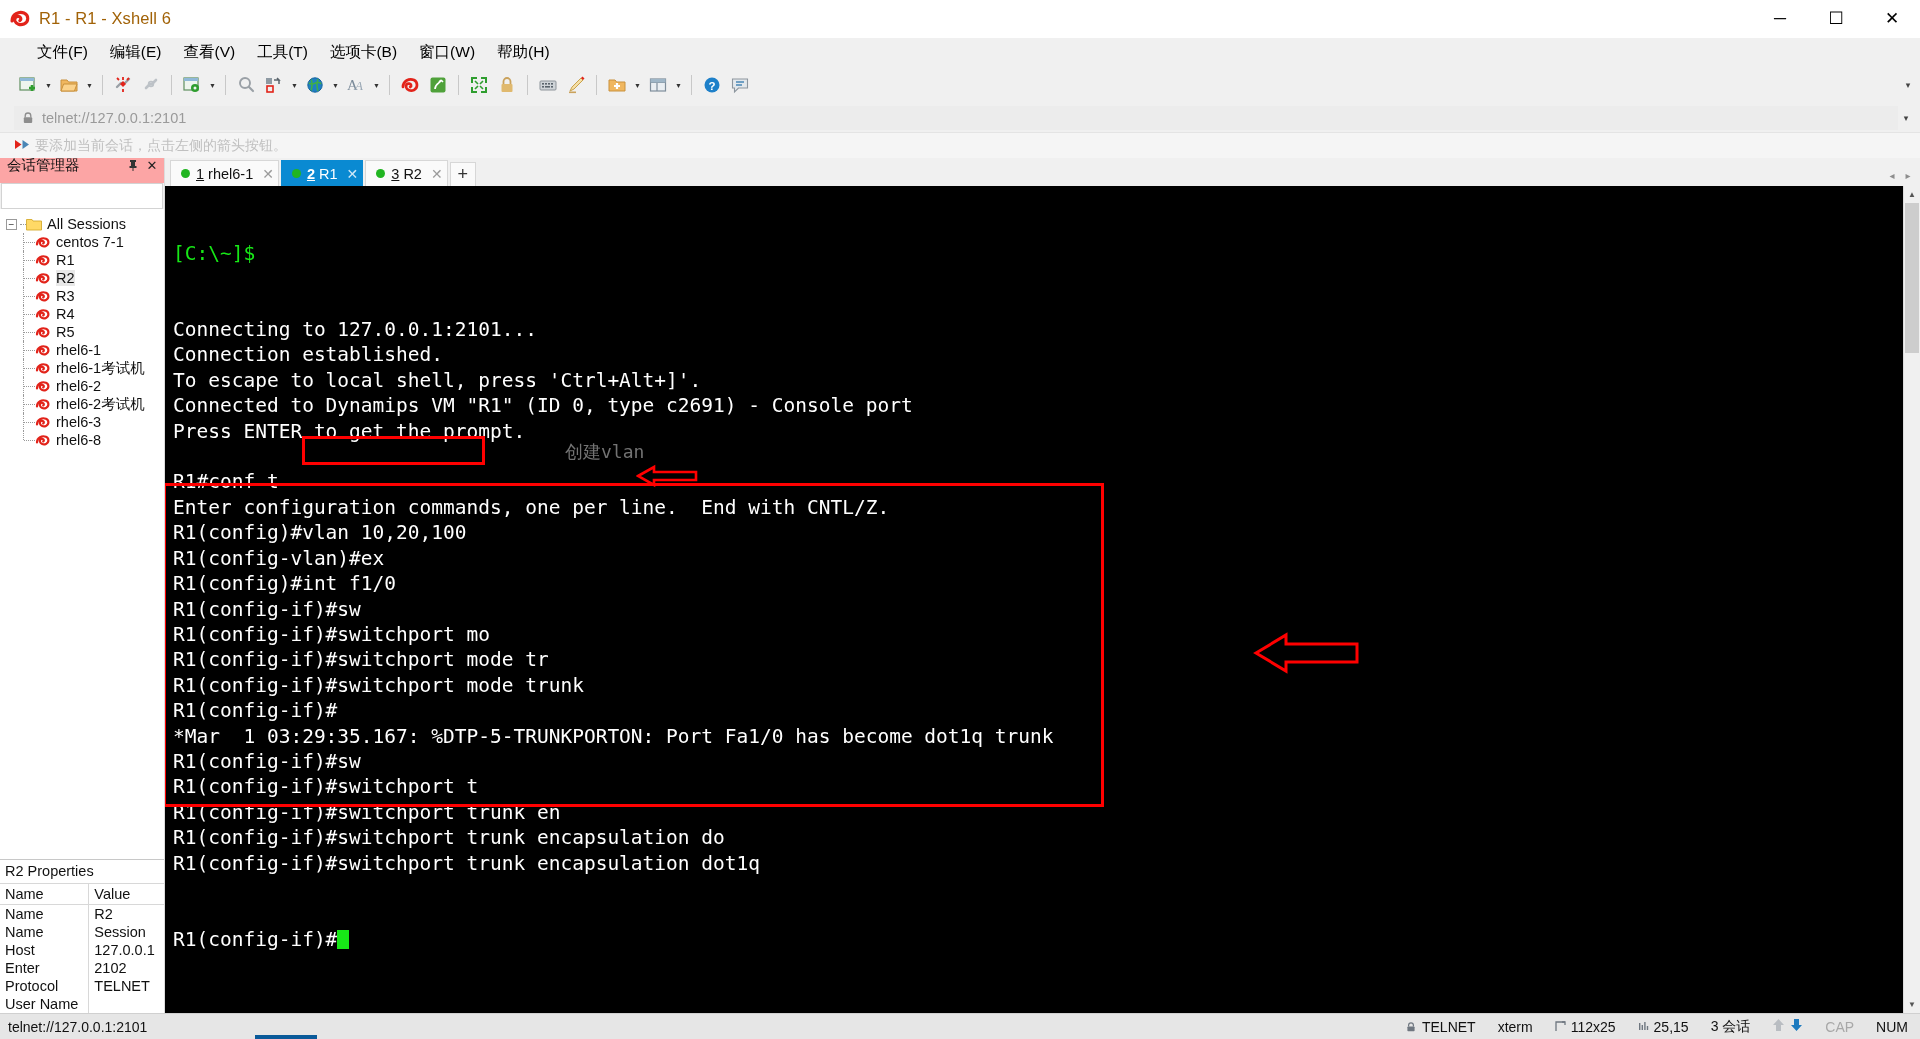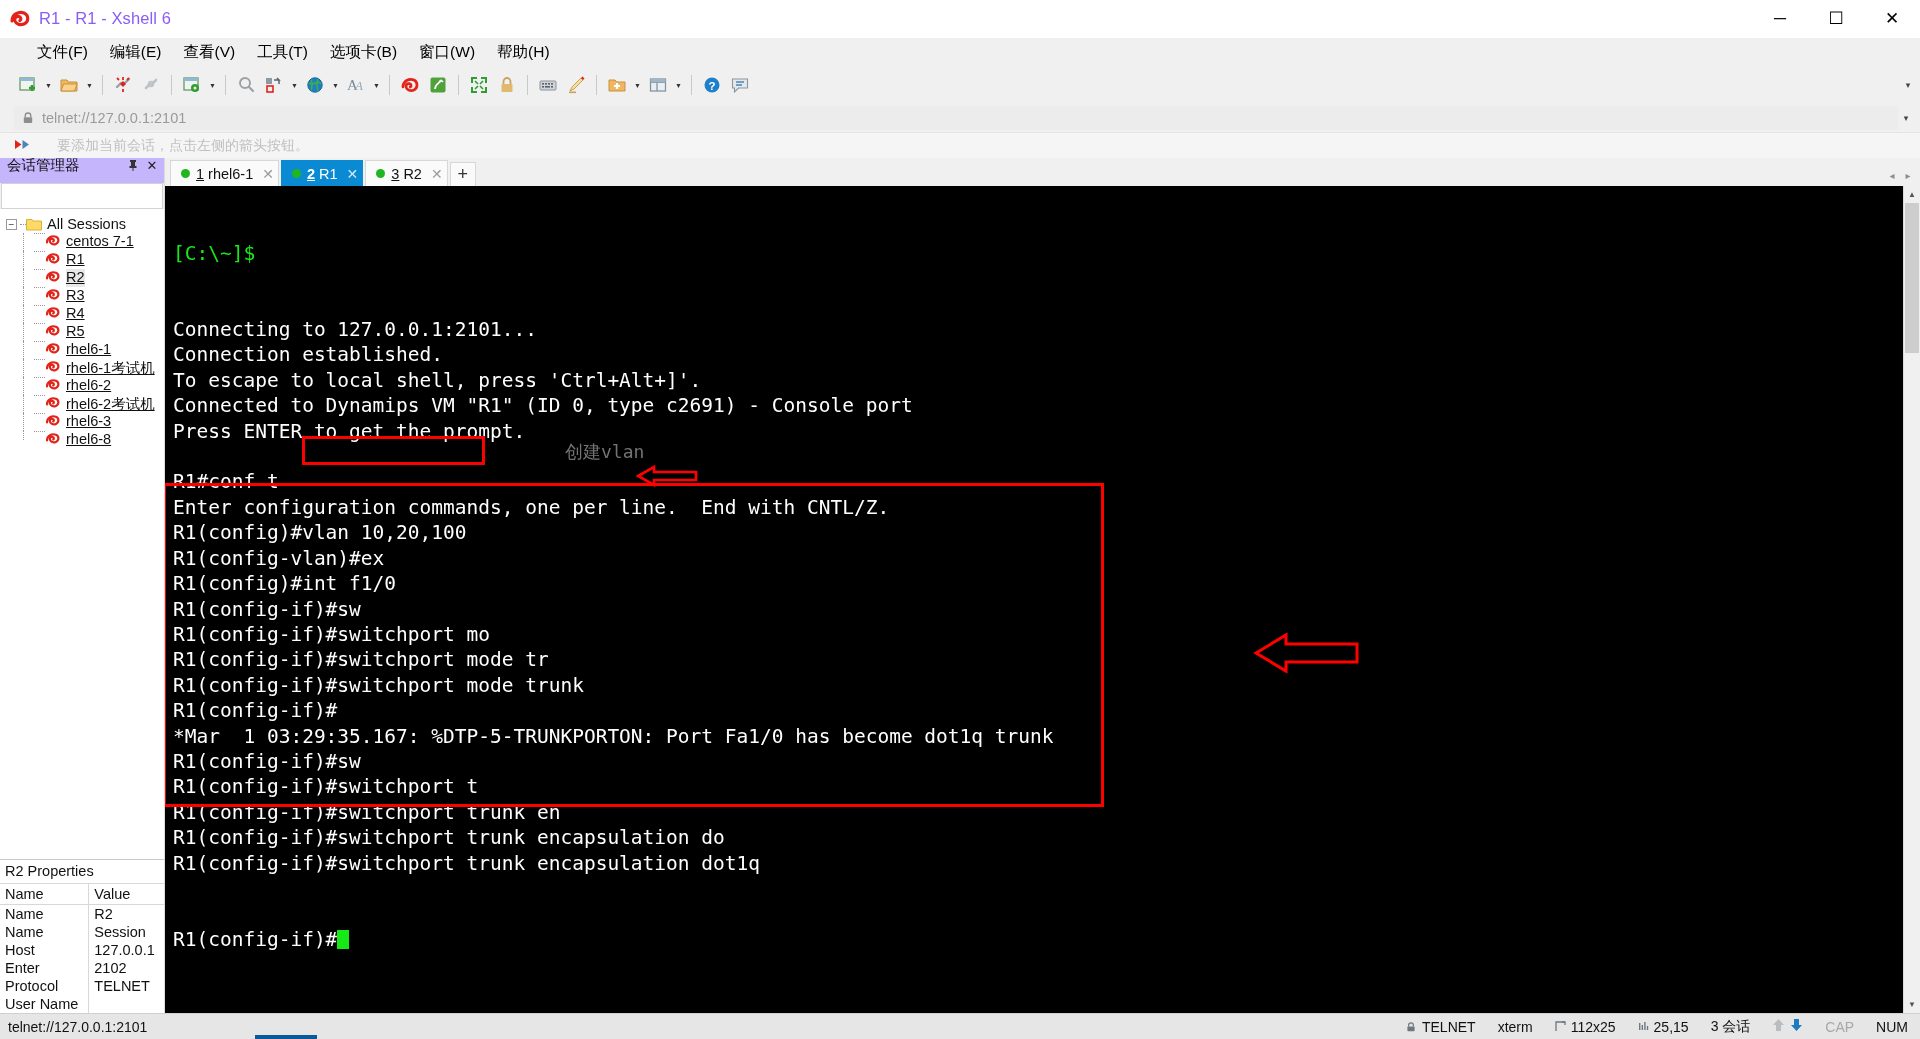--- a/index.html
+++ b/index.html
@@ -22,21 +22,21 @@
     height: 38px; min-height: 38px;
     background: #ffffff;
     display: flex; align-items: center;
     border-bottom: 1px solid #ffffff;
   }
   .titlebar .app-icon {
     width: 22px; height: 22px; margin-left: 9px; margin-right: 8px;
     position: relative; flex: 0 0 auto;
   }
   .titlebar .title-text {
-    font-size: 16.5px; color: #8b5cf6; letter-spacing: 0.1px;
+    font-size: 16.5px; color: #a16207; letter-spacing: 0.1px;
   }
   .win-buttons { margin-left: auto; display: flex; height: 38px; }
   .win-btn {
     width: 56px; height: 38px; display: flex; align-items: center; justify-content: center;
     font-size: 17px; color: #000;
   }
 
   
   .menubar {
     height: 28px; min-height: 28px;
@@ -88,33 +88,33 @@
     position: absolute; right: 6px; top: 0; height: 28px; width: 16px;
     display: flex; align-items: center; justify-content: center; font-size: 9px; color: #444;
   }
 
   
   .hintbar {
     height: 26px; min-height: 26px; background: #f5f5f5;
     display: flex; align-items: center; padding-left: 14px;
     border-top: 1px solid #e4e4e4;
   }
-  .hint-text { font-size: 14px; color: #c0c0c0; margin-left: 26px; }
+  .hint-text { font-size: 14px; color: #c0c0c0; margin-left: 4px; }
 
   
   .body-row { flex: 1 1 auto; display: flex; min-height: 0; }
 
   
   .sidepanel {
     width: 165px; min-width: 165px; background: #f0f0f0;
     display: flex; flex-direction: column; border-right: 1px solid #dcdcdc;
   }
   .sp-header {
     height: 25px; display: flex; align-items: center;
-    padding: 0 4px 11px 7px; background: #c4b5fd;
+    padding: 0 4px 11px 7px; background: #fca5a5;
   }
   .sp-title { font-size: 14.5px; color: #111; }
   .sp-hdr-btns { margin-left: auto; display: flex; gap: 3px; }
   .sp-hdr-btn { width: 16px; height: 18px; display: flex; align-items: center; justify-content: center; font-size: 13px; color: #222; }
   .sp-search {
     height: 26px; background: #fff; border: 1px solid #d3d3d3; margin: 0 1px;
     display: flex; align-items: center; position: relative;
   }
   .sp-search input {
     border: 0; outline: 0; flex: 1; font-size: 13px; padding-left: 5px; background: transparent;
@@ -129,21 +129,21 @@
   .tree-exp {
     width: 11px; height: 11px; border: 1px solid #9a9a9a; background: #fff;
     display: flex; align-items: center; justify-content: center;
     font-size: 10px; line-height: 9px; color: #333; margin-right: 3px; flex:0 0 auto;
   }
   .dot-line { width: 6px; height: 1px; border-top: 1px dotted #999; flex: 0 0 auto; }
   .folder-ico {
     width: 16px; height: 13px; margin-right: 5px; flex: 0 0 auto; position: relative;
   }
   .tree-item {
-    display: flex; height: 18px; padding-left: 28px; position: relative; text-decoration: underline;
+    display: flex; align-items: center; height: 18px; padding-left: 18px; position: relative;
   }
   .tree-item .vrail {
     position: absolute; left: 23px; top: 0; bottom: 0; width: 1px;
     border-left: 1px dotted #9a9a9a;
   }
   .tree-item .hrail {
     width: 11px; border-top: 1px dotted #9a9a9a; margin-left: 6px; flex: 0 0 auto;
   }
   .sess-ico { width: 17px; height: 15px; margin-right: 4px; flex: 0 0 auto; position: relative; }
   .tree-label { white-space: nowrap; }

